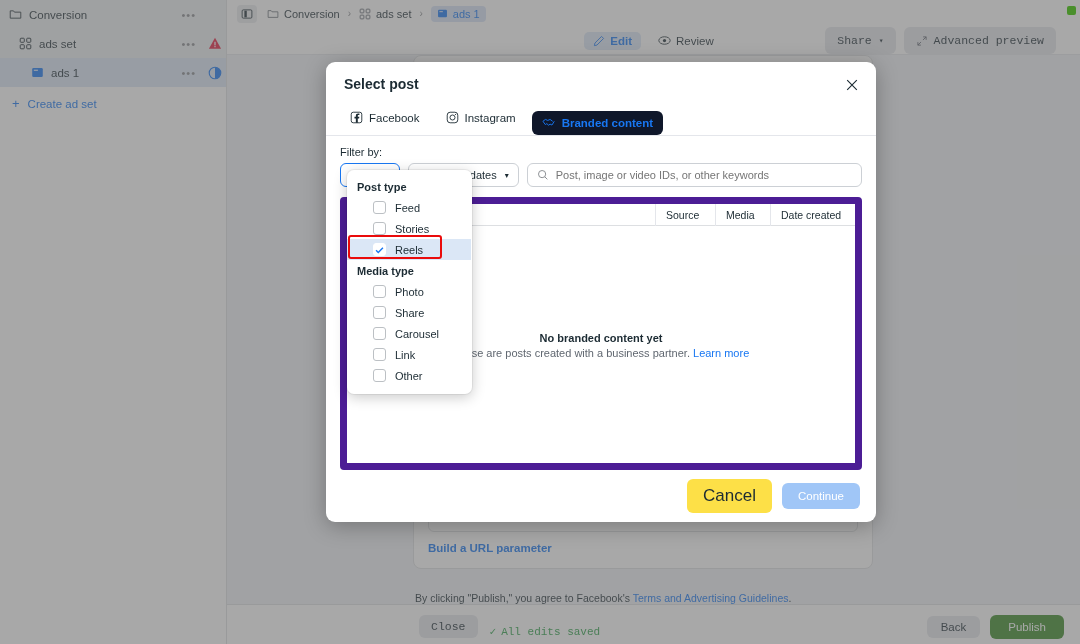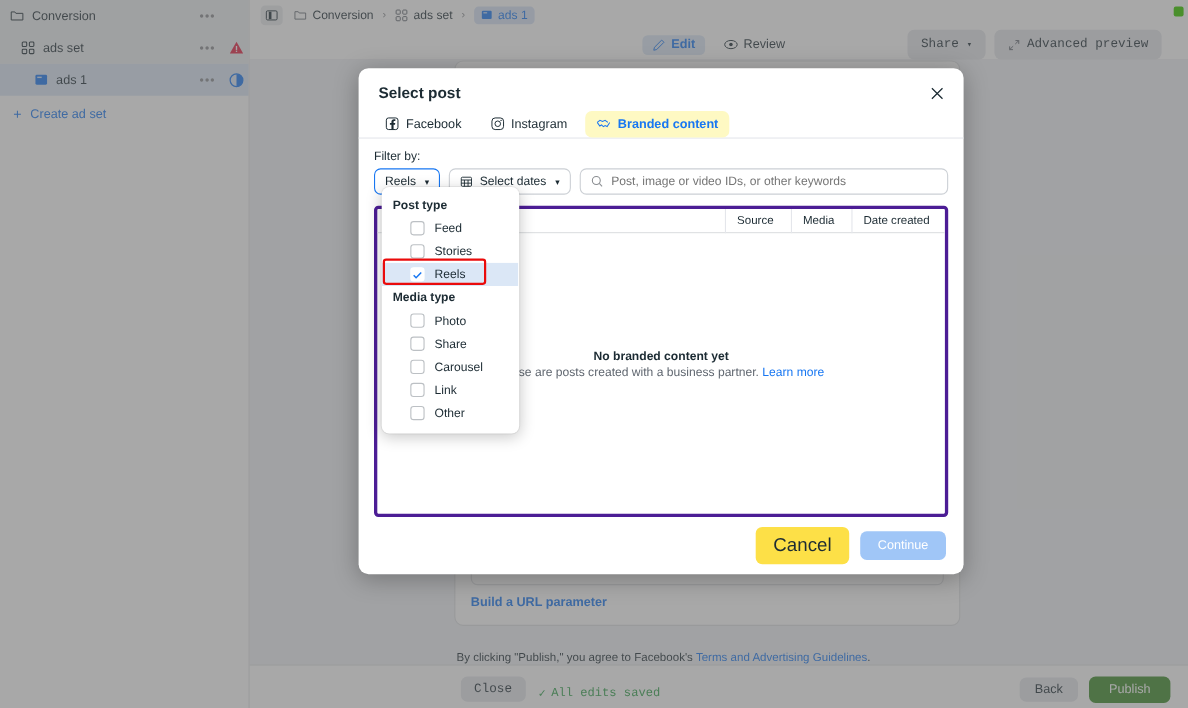--- a/index.html
+++ b/index.html
@@ -113,39 +113,39 @@
   }
   .m-head { position: relative; padding: 14px 18px 0 18px; }
   .m-title { font-size: 14px; font-weight: bold; color: #1c2b33; }
   .m-close { position: absolute; right: 14px; top: 13px; width: 20px; height: 20px;
              display: flex; align-items: center; justify-content: center; color: #1c2b33; }
   .m-tabs { display: flex; align-items: center; padding: 8px 14px 0 14px;
             border-bottom: 1px solid #e4e6eb; }
   .m-tab { display: flex; align-items: center; font-size: 11.5px; color: #1c2b33;
            padding: 6px 10px; border-radius: 6px; margin-right: 6px; }
   .m-tab .ic { margin-right: 6px; display: flex; align-items: center; }
-  .m-tab.active { background: #fef9c3; color: #1877f2; font-weight: bold; }
+  .m-tab.active { background: #0f172a; color: #1877f2; font-weight: bold; margin-top: 11px; }
 
   .m-filter { padding: 10px 14px 0 14px; }
   .flabel { font-size: 11px; color: #1c2b33; margin-bottom: 5px; }
   .frow { display: flex; align-items: center; gap: 8px; }
   .fbtn { display: flex; align-items: center; height: 24px; padding: 0 9px;
           border: 1px solid #ccd0d5; border-radius: 6px; font-size: 11px; color: #1c2b33;
           background: #fff; }
   .fbtn.focus { border: 1.5px solid #1877f2; }
   .fbtn .ic { margin-right: 6px; display: flex; }
   .fbtn .caret { margin-left: 8px; font-size: 8px; }
   .fsearch { flex: 1 1 auto; display: flex; align-items: center; height: 24px;
              border: 1px solid #ccd0d5; border-radius: 6px; padding: 0 9px; }
   .fsearch .ic { margin-right: 7px; display: flex; }
   .fsearch input { border: 0; outline: 0; font-size: 11px; color: #8a8d91;
                    width: 100%; font-family: inherit; background: transparent; }
 
   .m-body { flex: 1 1 auto; position: relative; margin: 10px 14px 0 14px;
-            border: 3px solid #4c1d95; border-radius: 4px; overflow: hidden; }
+            border: 7px solid #4c1d95; border-radius: 4px; overflow: hidden; }
   .thead { display: flex; height: 22px; align-items: center;
            border-bottom: 1px solid #dddfe2; font-size: 10.5px; color: #1c2b33; }
   .th { height: 22px; display: flex; align-items: center; padding-left: 10px;
         border-left: 1px solid #e4e6eb; }
   .th:first-child { border-left: 0; }
   .th.flex { flex: 1 1 auto; }
   .th.w1 { width: 60px; } .th.w2 { width: 55px; } .th.w3 { width: 85px; }
   .empty { position: absolute; left: 0; right: 0; top: 128px; text-align: center; }
   .empty-t { font-size: 11px; font-weight: bold; color: #1c2b33; }
   .empty-s { font-size: 11px; color: #606770; margin-top: 3px; }

